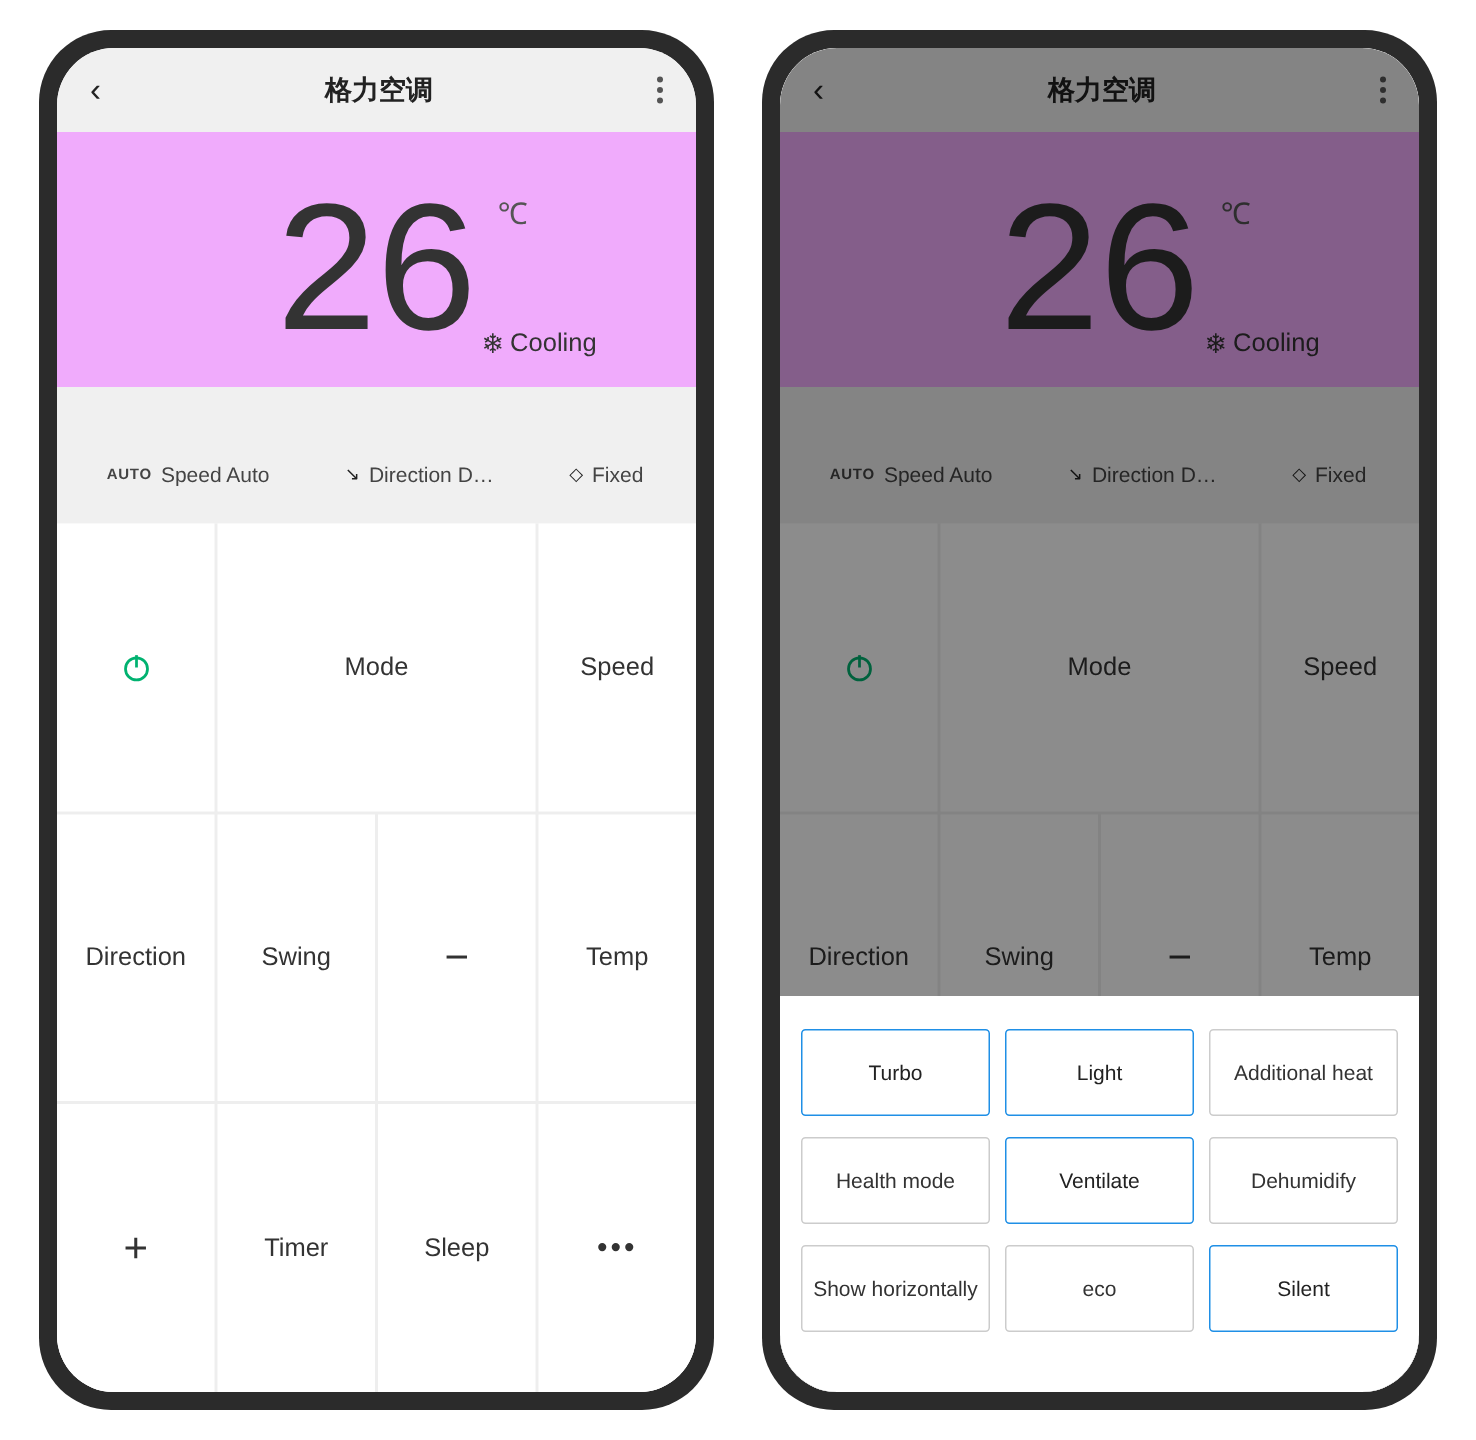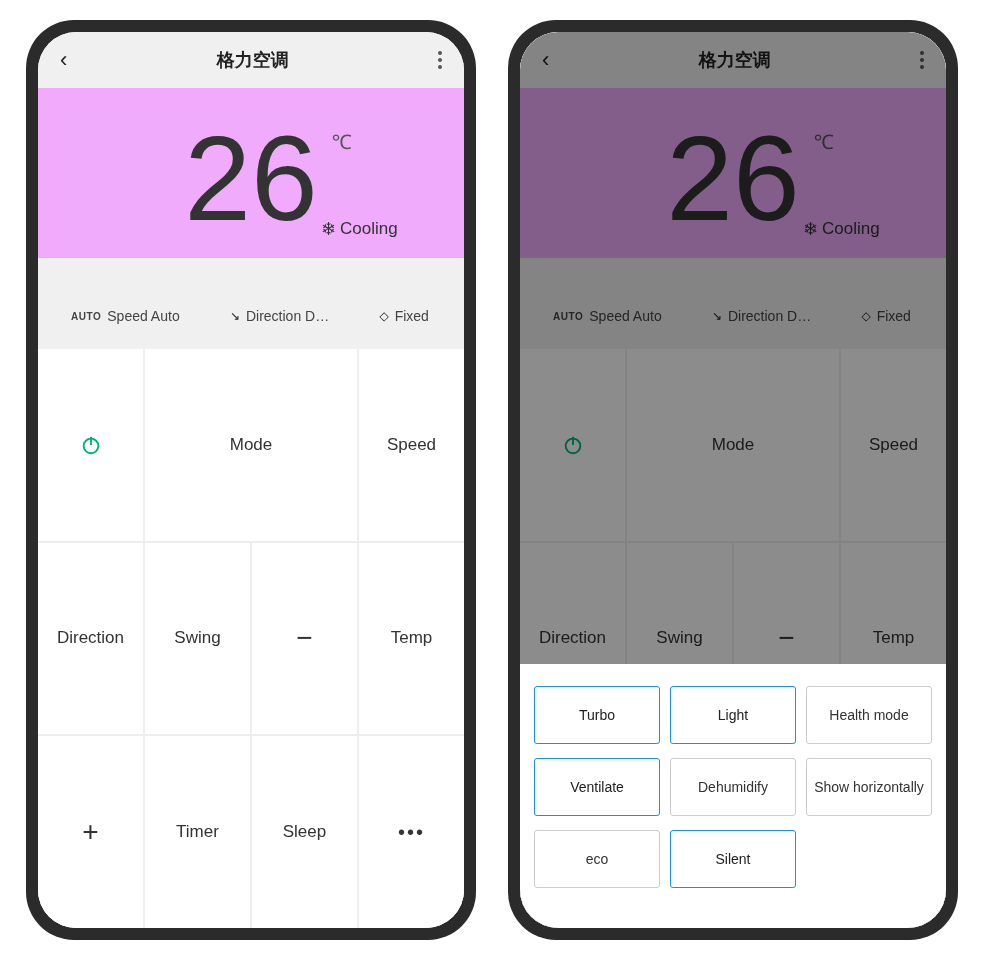--- a/index.html
+++ b/index.html
@@ -281,20 +281,21 @@
       <div class="cell">Sleep</div>
       <div class="cell">
           <span class="ellipsis">•••</span>
         </div>
     </div>
 
     <div class="dim"></div>
     <div class="sheet" id="sheet">
         <div class="chip active">Turbo</div>
         <div class="chip active">Light</div>
+        <div class="chip">Additional heat</div>
         <div class="chip">Health mode</div>
         <div class="chip active">Ventilate</div>
         <div class="chip">Dehumidify</div>
         <div class="chip">Show horizontally</div>
         <div class="chip">eco</div>
         <div class="chip active">Silent</div>
       </div>
 
   </div>
 </div>

